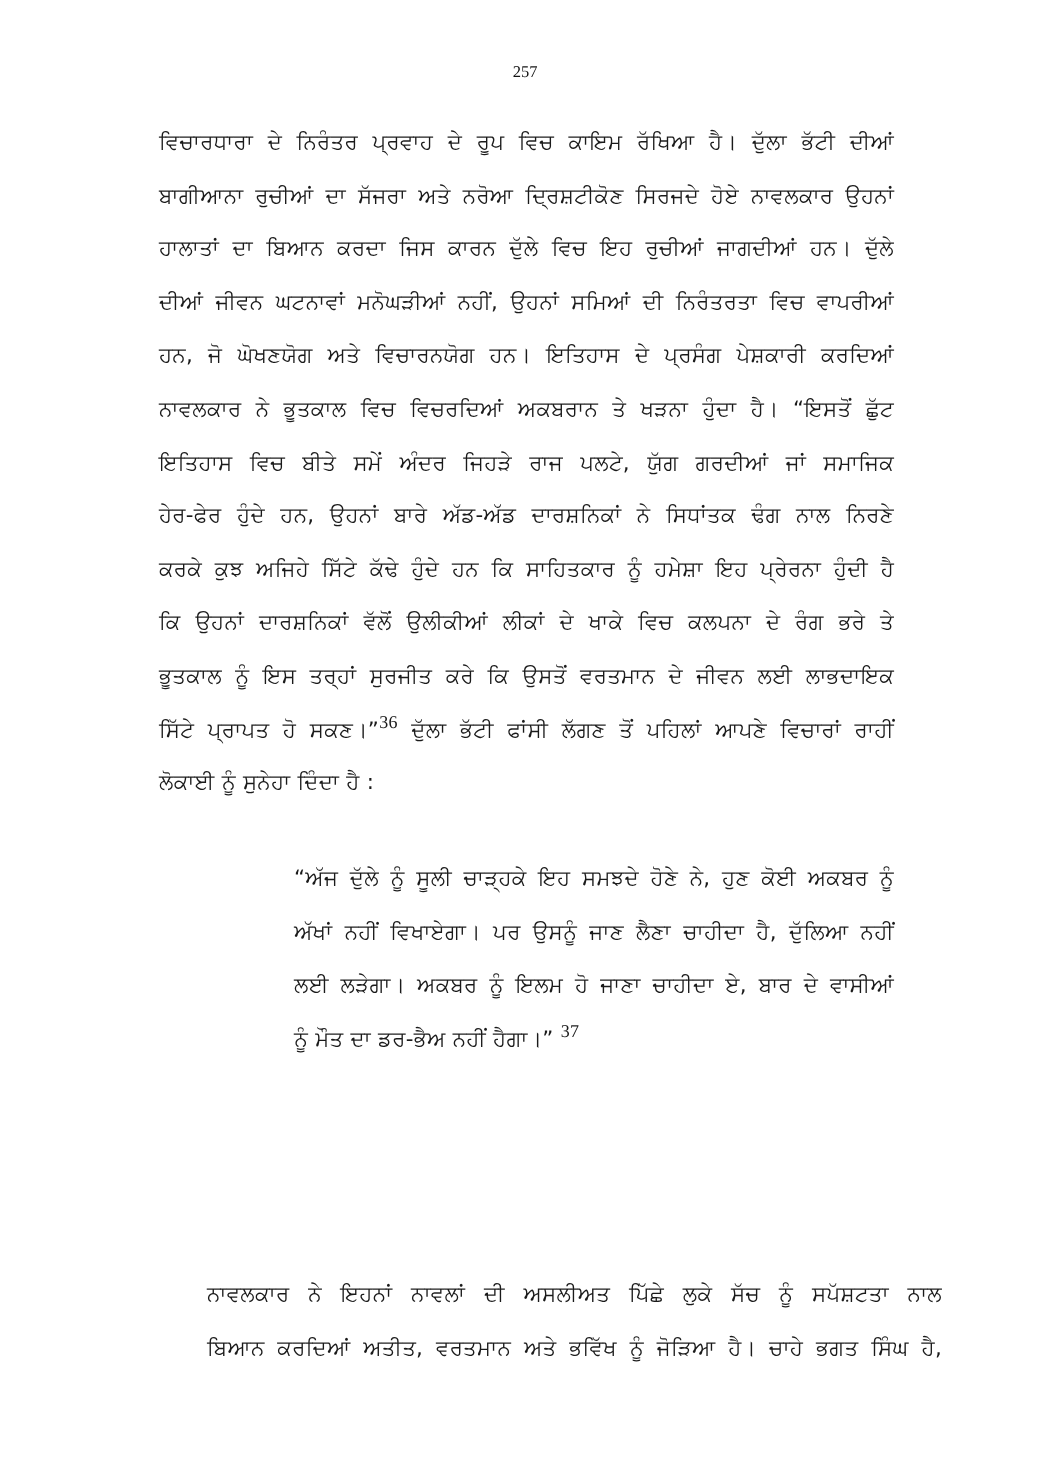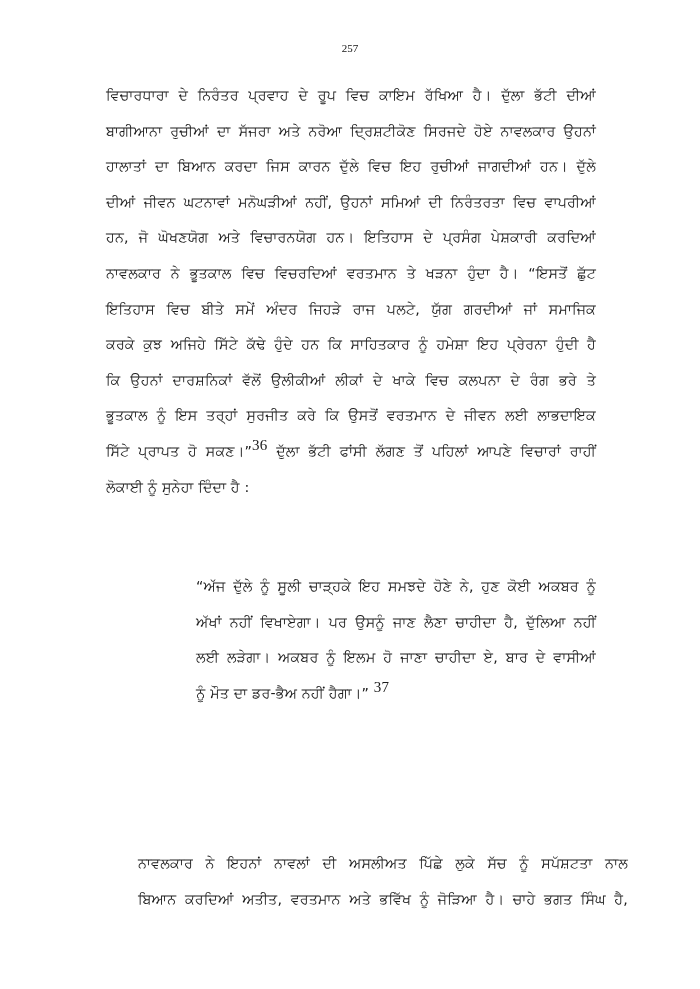--- a/index.html
+++ b/index.html
@@ -48,38 +48,39 @@
     position: absolute;
     left: 196px;
     width: 400px;
     top: 569px;
     font-size: 14.2px;
     letter-spacing: 0.2px;
   }
   .para-2 { top: 846px; margin-left: 32px; }
   sup {
     font-family: "Liberation Serif", "DejaVu Serif", serif;
-    font-size: 15px;
+    font-size: 12px;
     vertical-align: super;
     line-height: 0;
   }
 </style>
 </head>
 <body>
 
 <div class="page-number">257</div>
 
 <div class="body-text para-1">
   <span class="line">ਵਿਚਾਰਧਾਰਾ ਦੇ ਨਿਰੰਤਰ ਪ੍ਰਵਾਹ ਦੇ ਰੂਪ ਵਿਚ ਕਾਇਮ ਰੱਖਿਆ ਹੈ। ਦੁੱਲਾ ਭੱਟੀ ਦੀਆਂ</span>
   <span class="line">ਬਾਗੀਆਨਾ ਰੁਚੀਆਂ ਦਾ ਸੱਜਰਾ ਅਤੇ ਨਰੋਆ ਦ੍ਰਿਸ਼ਟੀਕੋਣ ਸਿਰਜਦੇ ਹੋਏ ਨਾਵਲਕਾਰ ਉਹਨਾਂ</span>
   <span class="line">ਹਾਲਾਤਾਂ ਦਾ ਬਿਆਨ ਕਰਦਾ ਜਿਸ ਕਾਰਨ ਦੁੱਲੇ ਵਿਚ ਇਹ ਰੁਚੀਆਂ ਜਾਗਦੀਆਂ ਹਨ। ਦੁੱਲੇ</span>
   <span class="line">ਦੀਆਂ ਜੀਵਨ ਘਟਨਾਵਾਂ ਮਨੋਘੜੀਆਂ ਨਹੀਂ, ਉਹਨਾਂ ਸਮਿਆਂ ਦੀ ਨਿਰੰਤਰਤਾ ਵਿਚ ਵਾਪਰੀਆਂ</span>
   <span class="line">ਹਨ, ਜੋ ਘੋਖਣਯੋਗ ਅਤੇ ਵਿਚਾਰਨਯੋਗ ਹਨ। ਇਤਿਹਾਸ ਦੇ ਪ੍ਰਸੰਗ ਪੇਸ਼ਕਾਰੀ ਕਰਦਿਆਂ</span>
-  <span class="line">ਨਾਵਲਕਾਰ ਨੇ ਭੂਤਕਾਲ ਵਿਚ ਵਿਚਰਦਿਆਂ ਵਰਤਮਾਨ ਤੇ ਖੜਨਾ ਹੁੰਦਾ ਹੈ। “ਇਸਤੋਂ ਛੁੱਟ</span>
+  <span class="line">ਨਾਵਲਕਾਰ ਨੇ ਭੂਤਕਾਲ ਵਿਚ ਵਿਚਰਦਿਆਂ ਅਕਬਰਾਨ ਤੇ ਖੜਨਾ ਹੁੰਦਾ ਹੈ। “ਇਸਤੋਂ ਛੁੱਟ</span>
   <span class="line">ਇਤਿਹਾਸ ਵਿਚ ਬੀਤੇ ਸਮੇਂ ਅੰਦਰ ਜਿਹੜੇ ਰਾਜ ਪਲਟੇ, ਯੁੱਗ ਗਰਦੀਆਂ ਜਾਂ ਸਮਾਜਿਕ</span>
+  <span class="line">ਹੇਰ-ਫੇਰ ਹੁੰਦੇ ਹਨ, ਉਹਨਾਂ ਬਾਰੇ ਅੱਡ-ਅੱਡ ਦਾਰਸ਼ਨਿਕਾਂ ਨੇ ਸਿਧਾਂਤਕ ਢੰਗ ਨਾਲ ਨਿਰਣੇ</span>
   <span class="line">ਕਰਕੇ ਕੁਝ ਅਜਿਹੇ ਸਿੱਟੇ ਕੱਢੇ ਹੁੰਦੇ ਹਨ ਕਿ ਸਾਹਿਤਕਾਰ ਨੂੰ ਹਮੇਸ਼ਾ ਇਹ ਪ੍ਰੇਰਨਾ ਹੁੰਦੀ ਹੈ</span>
   <span class="line">ਕਿ ਉਹਨਾਂ ਦਾਰਸ਼ਨਿਕਾਂ ਵੱਲੋਂ ਉਲੀਕੀਆਂ ਲੀਕਾਂ ਦੇ ਖਾਕੇ ਵਿਚ ਕਲਪਨਾ ਦੇ ਰੰਗ ਭਰੇ ਤੇ</span>
   <span class="line">ਭੂਤਕਾਲ ਨੂੰ ਇਸ ਤਰ੍ਹਾਂ ਸੁਰਜੀਤ ਕਰੇ ਕਿ ਉਸਤੋਂ ਵਰਤਮਾਨ ਦੇ ਜੀਵਨ ਲਈ ਲਾਭਦਾਇਕ</span>
   <span class="line"><span>ਸਿੱਟੇ ਪ੍ਰਾਪਤ ਹੋ ਸਕਣ।”</span><sup>36</sup><span> ਦੁੱਲਾ ਭੱਟੀ ਫਾਂਸੀ ਲੱਗਣ ਤੋਂ ਪਹਿਲਾਂ ਆਪਣੇ ਵਿਚਾਰਾਂ ਰਾਹੀਂ</span></span>
   <span class="line last">ਲੋਕਾਈ ਨੂੰ ਸੁਨੇਹਾ ਦਿੰਦਾ ਹੈ :</span>
 </div>
 
 <div class="quote-block">
   <span class="line">“ਅੱਜ ਦੁੱਲੇ ਨੂੰ ਸੂਲੀ ਚਾੜ੍ਹਕੇ ਇਹ ਸਮਝਦੇ ਹੋਣੇ ਨੇ, ਹੁਣ ਕੋਈ ਅਕਬਰ ਨੂੰ</span>
   <span class="line">ਅੱਖਾਂ ਨਹੀਂ ਵਿਖਾਏਗਾ। ਪਰ ਉਸਨੂੰ ਜਾਣ ਲੈਣਾ ਚਾਹੀਦਾ ਹੈ, ਦੁੱਲਿਆ ਨਹੀਂ</span>

